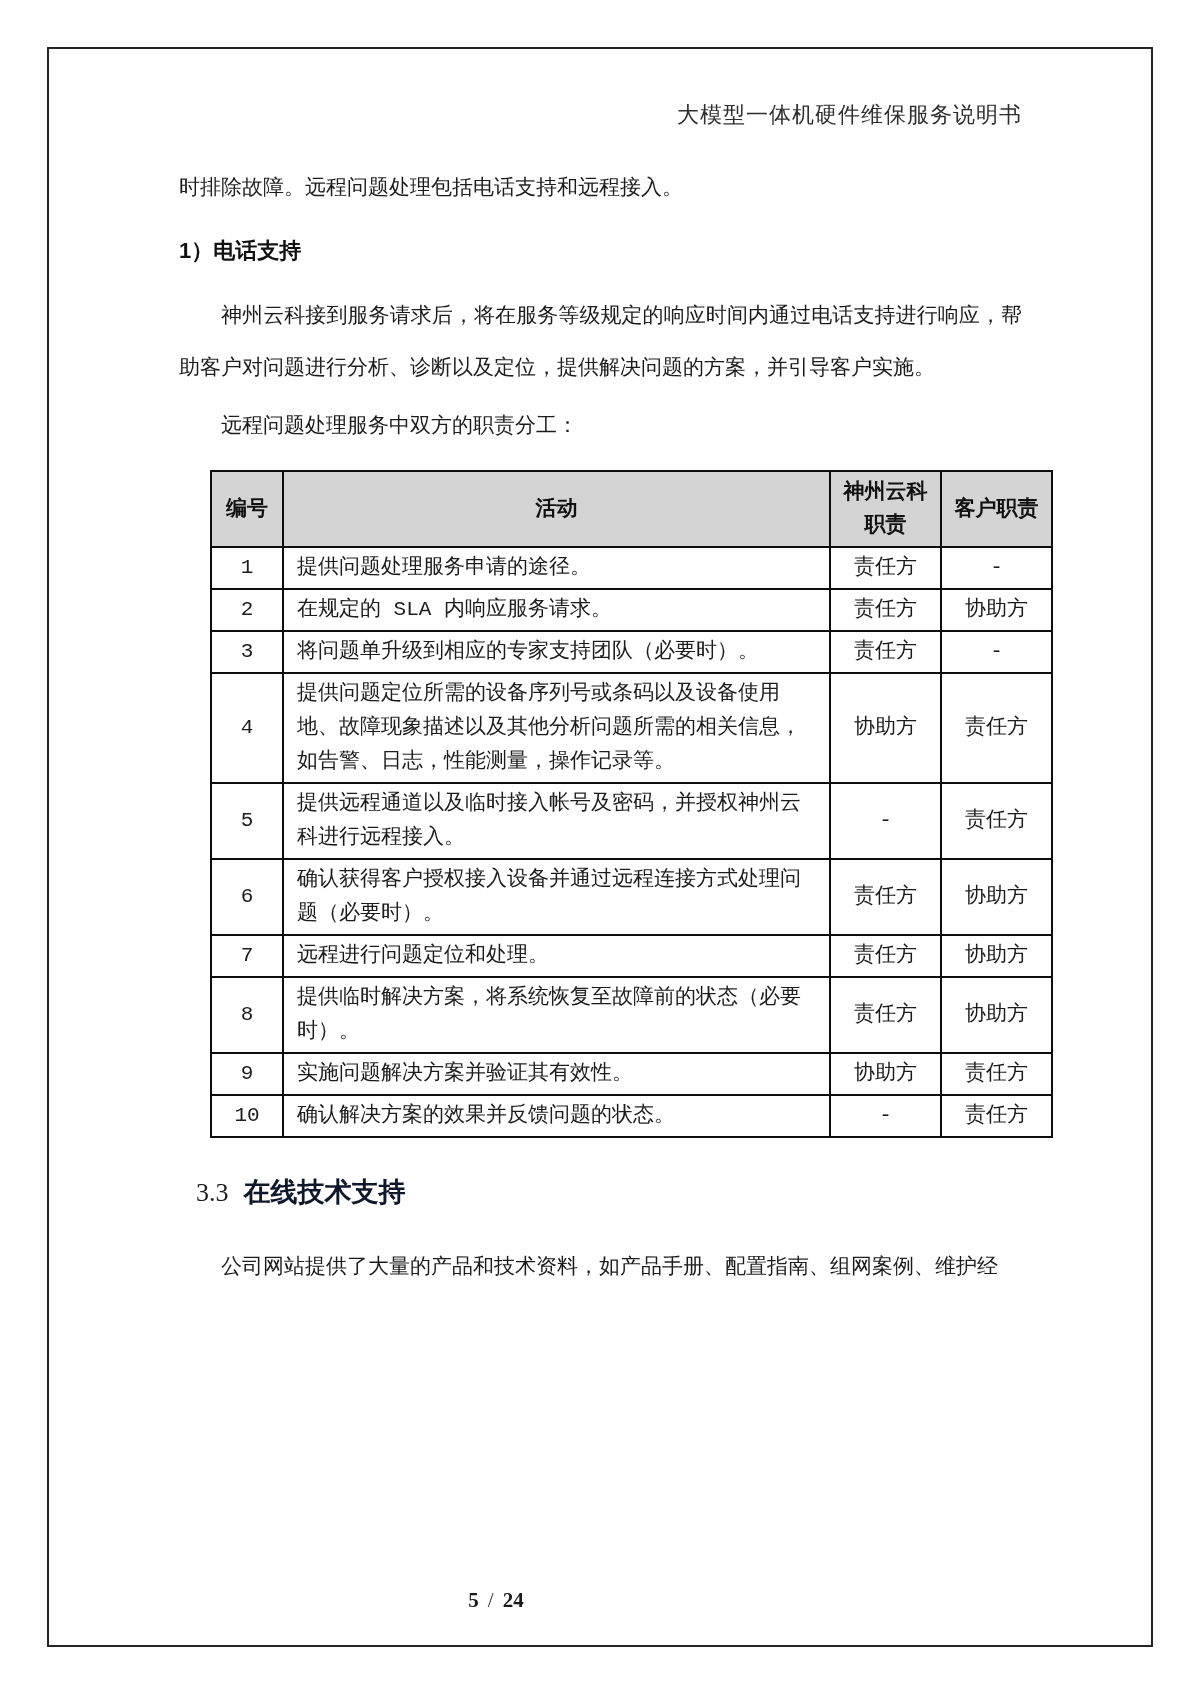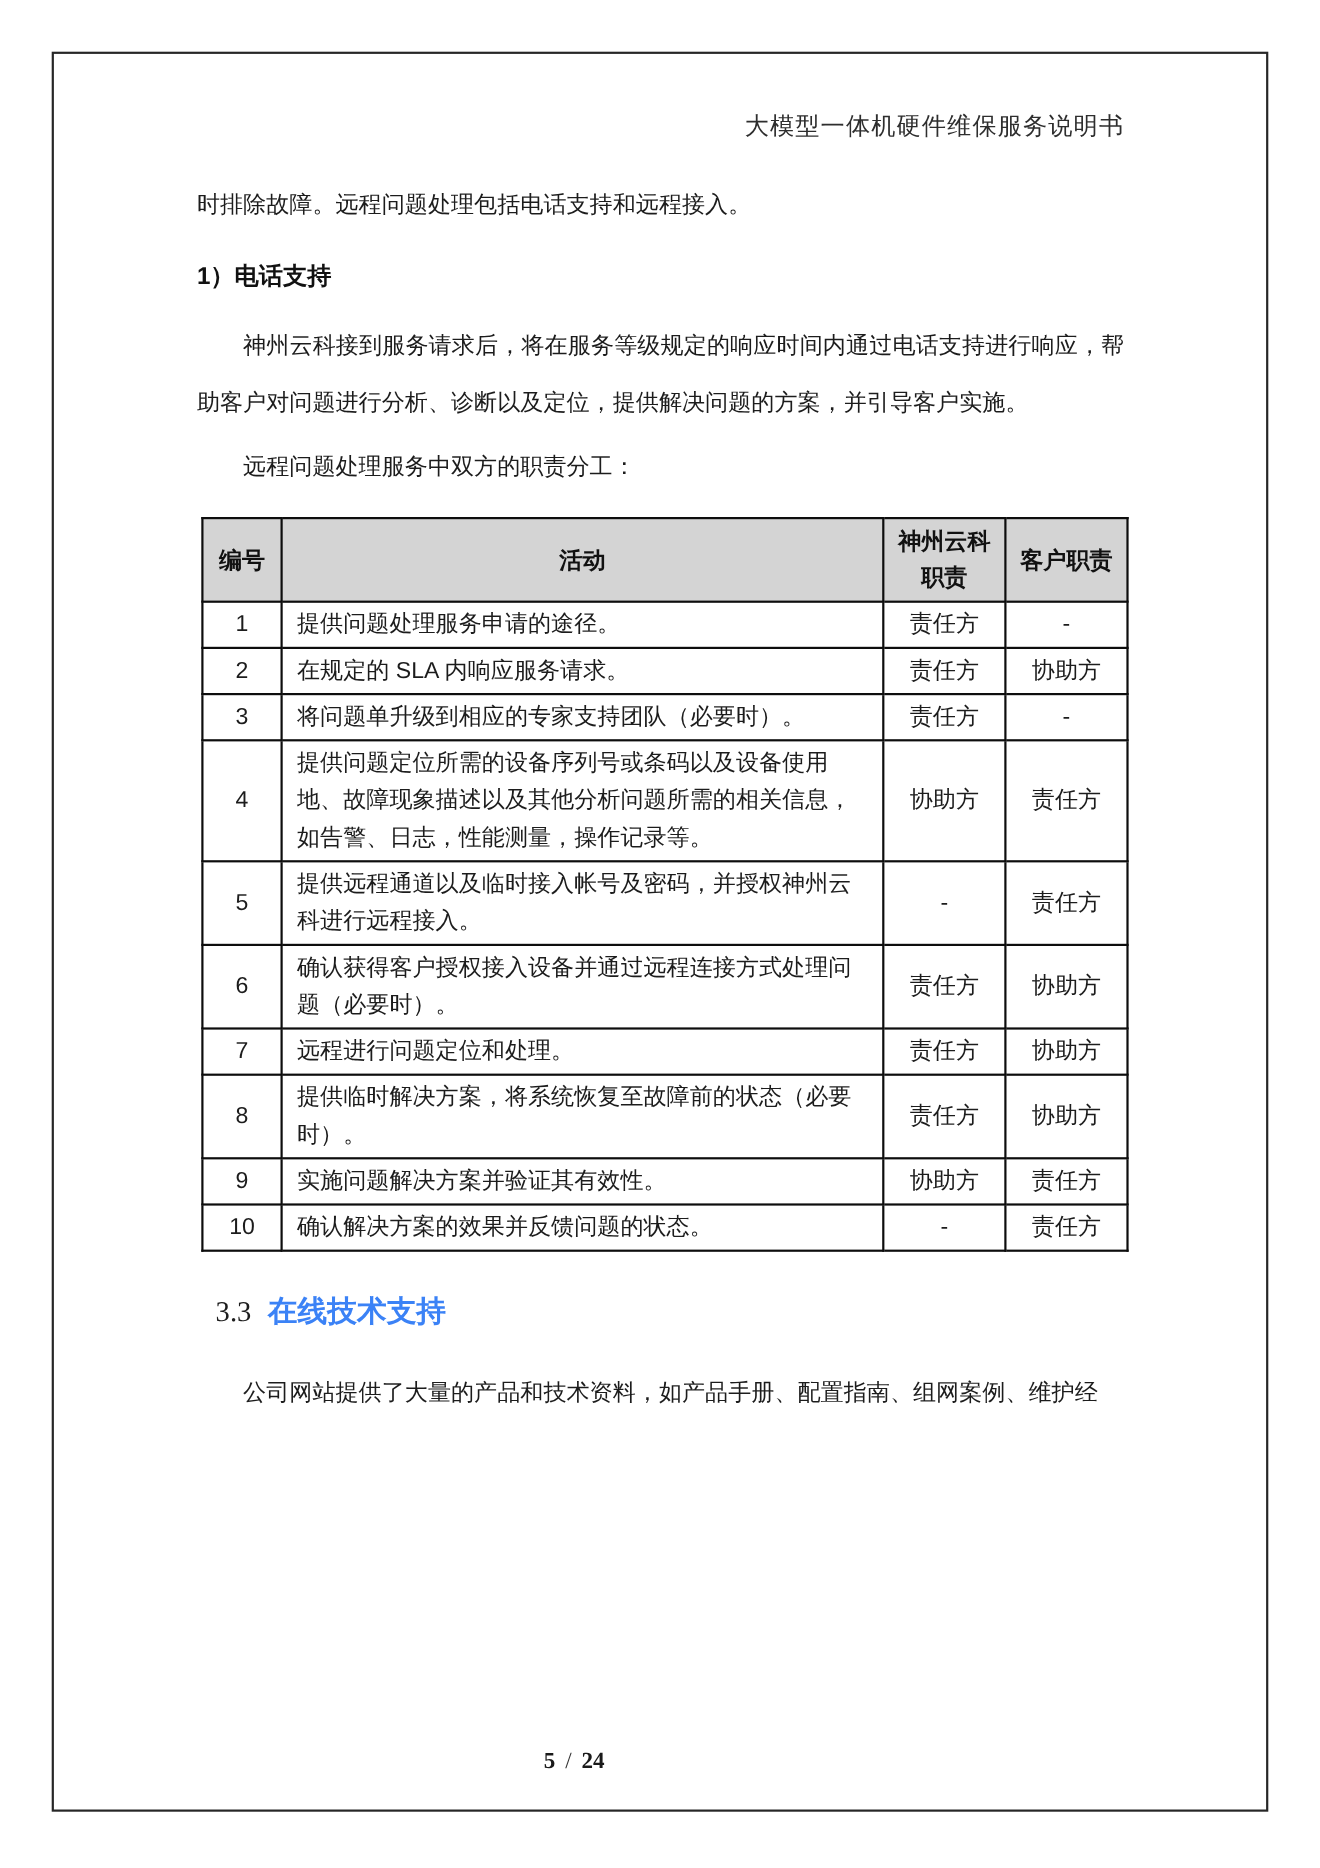--- a/index.html
+++ b/index.html
@@ -37,24 +37,25 @@
     font-size:22px; line-height:30px;
     font-weight:bold; color:#111;
   }
   .h-phone  { margin-top:23px; }
   .p-phone  { margin-top:23px; }
   .h-remote { margin-top:29px; }
   .p-remote { margin-top:27px; }
   .p-lead   { margin-top:6px; }
 
   table.resp {
-    margin-top:19px; margin-left:4px;
+    margin-top:19px; margin-left:31px;
     width:841px;
     border-collapse:collapse;
     table-layout:fixed;
+    font-family:Liberation Mono, monospace;
   }
   table.resp col.c-no      { width:72px; }
   table.resp col.c-act     { width:547px; }
   table.resp col.c-vendor  { width:111px; }
   table.resp col.c-cust    { width:111px; }
   table.resp th, table.resp td {
     border:2px solid #0d0d0d;
     font-size:21px;
     vertical-align:middle;
   }
@@ -79,28 +80,28 @@
   .section-head {
     margin-top:36px; margin-left:17px;
     line-height:36px;
   }
   .section-head .num {
     font-family:"Liberation Serif", serif;
     font-size:26px; color:#1c1c1c;
     margin-right:15px;
   }
   .section-head .ttl {
-    font-size:27px; font-weight:bold; color:#3b82f6;
+    font-size:27px; font-weight:bold; color:#0f172a;
   }
   .p-online { margin-top:26px; }
   .footer {
     position:absolute; left:0; top:1588px; width:992px;
     text-align:center;
     font-family:"Liberation Serif", serif;
-    font-size:21px; color:#1a1a1a;padding-left:26px;
+    font-size:21px; color:#1a1a1a;
   }
   .footer .pg { font-weight:bold; }
   .footer .sep { font-weight:normal; padding:0 9px; color:#333; }
 </style>
 </head>
 <body>
 
 <div class="page-border"></div>
 
 <div id="content">

